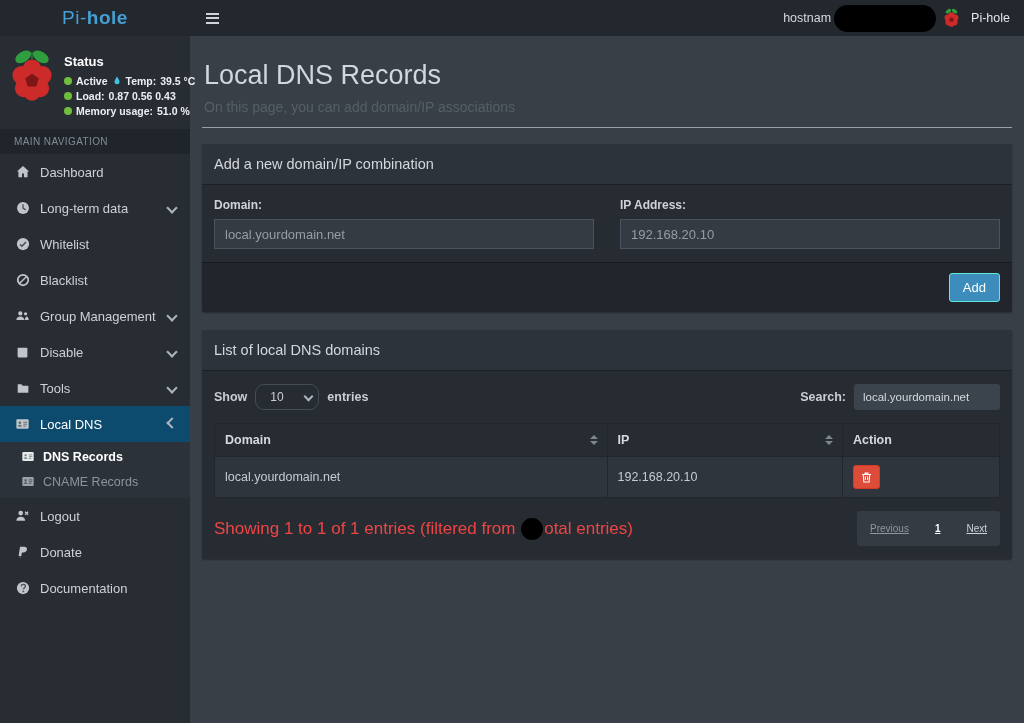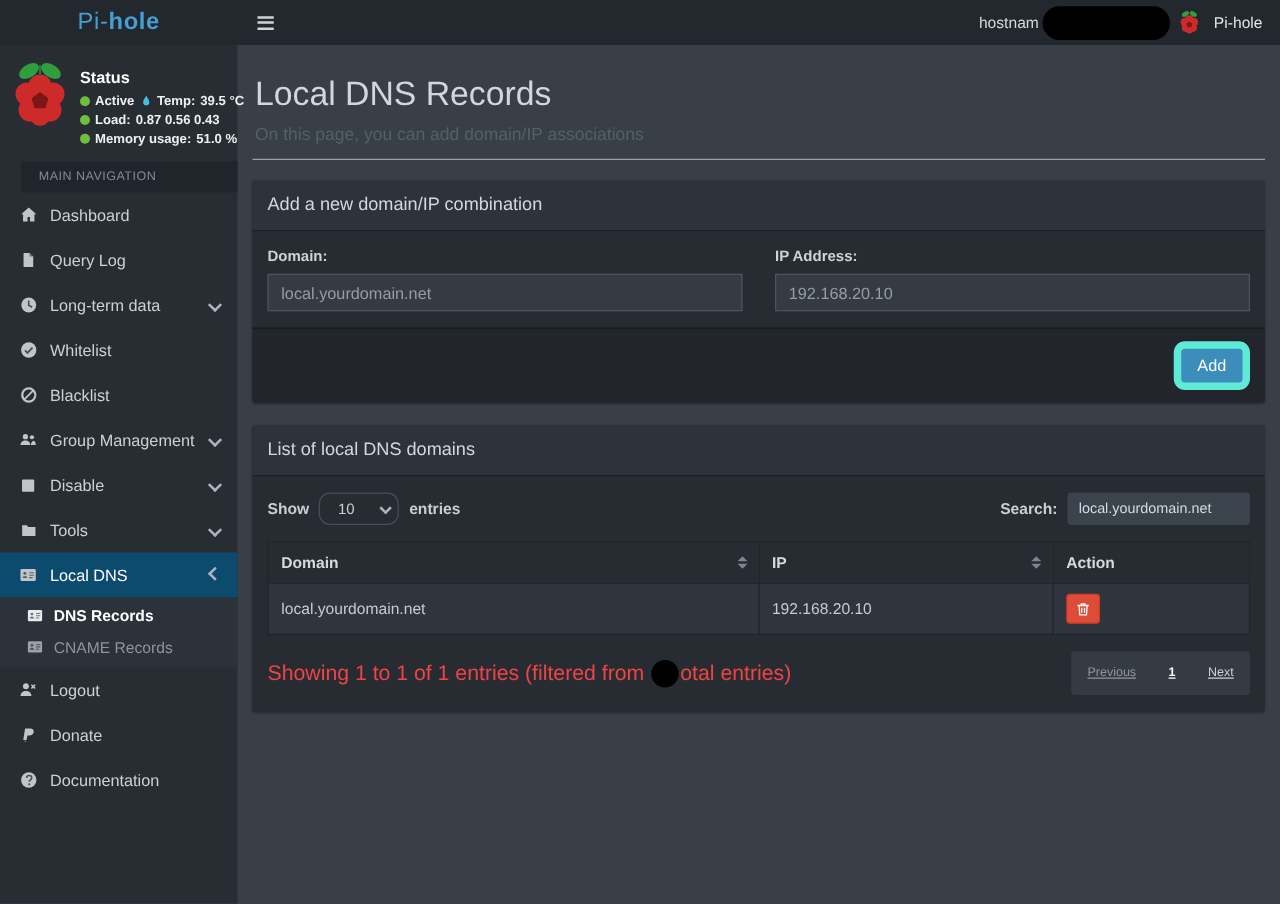--- a/index.html
+++ b/index.html
@@ -9,21 +9,21 @@
   
   .sidebar{position:absolute;left:0;top:0;width:190px;height:723px;background:#282d34;z-index:2;}
   .logo{height:36px;background:#23272e;display:flex;align-items:center;justify-content:center;
         font-size:19px;color:#459fd3;letter-spacing:.5px;}
   .logo .bold{font-weight:bold;}
   .user-panel{display:flex;padding:10px 8px 12px 8px;gap:8px;align-items:flex-start;}
   .status-block{padding-top:8px;}
   .status-title{color:#fff;font-weight:bold;font-size:13px;margin-bottom:6px;}
   .status-line{display:flex;align-items:center;gap:4px;color:#eceff2;font-size:10.5px;font-weight:bold;margin-top:3px;white-space:nowrap;}
   .dot{width:8px;height:8px;border-radius:50%;background:#6fbf3c;flex:0 0 auto;}
-  .nav-header{background:#20252b;color:#838b93;font-size:10px;padding:7px 14px;letter-spacing:.4px;margin-left:17px;}
+  .nav-header{background:#20252b;color:#838b93;font-size:10px;padding:7px 14px;letter-spacing:.4px;}
   .nav-item{display:flex;align-items:center;height:36px;padding:0 14px;color:#ccd1d6;font-size:13px;gap:9px;cursor:pointer;}
   .nav-item .ni-icon{width:17px;display:flex;justify-content:center;align-items:center;color:#bfc5cb;flex:0 0 auto;}
   .nav-item.active-parent{background:#0c4a6e;color:#fff;}
   .chev{width:6px;height:6px;border-left:2px solid #aeb4bb;border-bottom:2px solid #aeb4bb;display:inline-block;margin-left:auto;}
   .chev.left{transform:rotate(-45deg);}
   .chev.down{transform:rotate(45deg);margin-top:-3px;}
   .submenu{background:#2c323a;padding:2px 0 4px 0;}
   .sub-item{display:flex;align-items:center;height:25px;padding:0 14px 0 20px;gap:8px;font-size:12.5px;color:#8d949c;cursor:pointer;}
   .sub-item .ni-icon{width:15px;display:flex;justify-content:center;color:#9aa1a8;}
   .sub-item.active{color:#fff;font-weight:bold;}
@@ -50,22 +50,22 @@
   .box-title{font-size:14.5px;color:#d4d8dd;}
   .box-body{padding:13px 12px;}
   .box-footer{background:#22262c;border-top:1px solid #16191d;padding:10px 12px;text-align:right;}
 
   .form-row{display:flex;gap:26px;}
   .form-col{flex:1;}
   .form-label{display:block;font-size:12px;font-weight:bold;color:#ced3d8;margin-bottom:7px;}
   .form-input{width:100%;height:30px;background:#343b43;border:1px solid #4b545e;color:#cfd4da;
               font-size:13px;padding:0 10px;box-sizing:border-box;font-family:"Liberation Sans",sans-serif;outline:none;}
   .form-input::placeholder{color:#969da5;}
-  .btn-add{background:#3c8dbc;border:6px solid #5eead4;color:#fff;font-size:13px;padding:6px 13px;
-           border-radius:9px;cursor:pointer;font-family:"Liberation Sans",sans-serif;}
+  .btn-add{background:#3c8dbc;border:1px solid #5eead4;color:#fff;font-size:13px;padding:6px 13px;
+           border-radius:3px;cursor:pointer;font-family:"Liberation Sans",sans-serif;}
 
   .dt-top{display:flex;justify-content:space-between;align-items:center;margin-bottom:13px;}
   .dt-length{display:flex;align-items:center;gap:8px;color:#c9ced4;font-size:12.5px;font-weight:bold;}
   .select-wrap{position:relative;}
   .dt-select{appearance:none;-webkit-appearance:none;background:#272c33;border:1px solid #454d56;color:#c9ced4;
              height:26px;width:64px;border-radius:9px;font-size:12px;padding:0 18px 0 14px;
              font-family:"Liberation Sans",sans-serif;outline:none;}
   .select-chev{position:absolute;right:7px;top:9px;width:5px;height:5px;border-left:2px solid #aeb4bb;
                border-bottom:2px solid #aeb4bb;transform:rotate(-45deg);pointer-events:none;}
   .dt-search{display:flex;align-items:center;gap:8px;color:#c9ced4;font-size:12.5px;font-weight:bold;}
@@ -153,29 +153,20 @@
     <div class="nav-header">MAIN NAVIGATION</div>
 
     <nav>
       <div class="nav-item">
         <span class="ni-icon">
             <svg class="ic" width="14" height="14" viewBox="0 0 16 16" fill="currentColor">
               <path d="M8 1.2 1 7.4h1.8V14h4.1V9.8h2.2V14h4.1V7.4H15z"></path>
             </svg>
           </span>
         <span>Dashboard</span>
-      </div>
-      <div class="nav-item">
-        <span class="ni-icon">
-            <svg class="ic" width="13" height="14" viewBox="0 0 16 16" fill="currentColor">
-              <path d="M3.5 1h6L13 4.5V15H3.5z"></path>
-              <path d="M9.5 1v3.5H13z" fill="rgba(0,0,0,.45)"></path>
-            </svg>
-          </span>
-        <span>Query Log</span>
       </div>
       <div class="nav-item">
         <span class="ni-icon">
             <svg class="ic" width="14" height="14" viewBox="0 0 16 16" fill="currentColor">
               <circle cx="8" cy="8" r="6.8"></circle>
               <path d="M8 3.8v4.4l3.1 1.9" stroke="rgba(0,0,0,.6)" stroke-width="1.5" fill="none"></path>
             </svg>
           </span>
         <span>Long-term data</span>
         <span class="chev left"></span>

